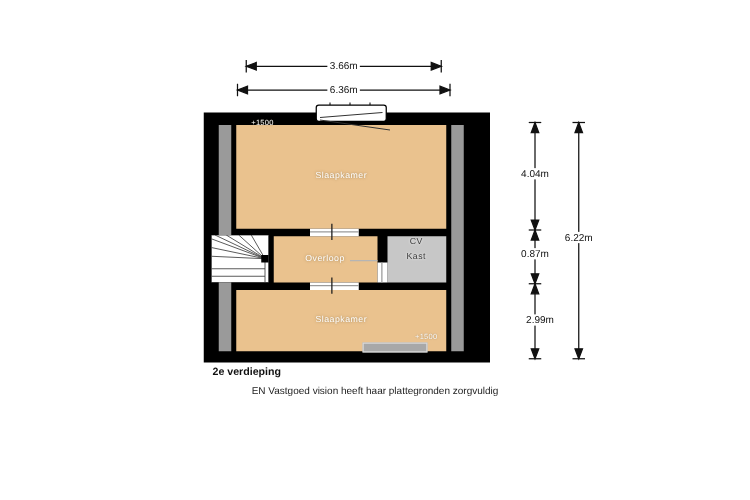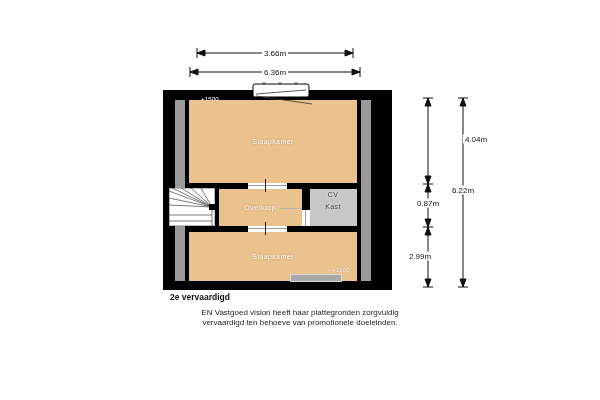--- a/index.html
+++ b/index.html
@@ -85,23 +85,23 @@
       <line x1="463" y1="98" x2="463" y2="287"></line>
       <line x1="458" y1="98" x2="468" y2="98"></line>
       <line x1="458" y1="287" x2="468" y2="287"></line>
       <polygon points="463,98 460,106 466,106"></polygon>
       <polygon points="463,287 460,279 466,279"></polygon>
     </g>
   </svg>
 
   <div class="dim-label" style="left:275px;top:53px;">3.66m</div>
   <div class="dim-label" style="left:275px;top:72px;">6.36m</div>
-  <div class="dim-label" style="left:428px;top:139px;margin-left:48px;">4.04m</div>
+  <div class="dim-label" style="left:428px;top:139px;">4.04m</div>
   <div class="dim-label" style="left:428px;top:203px;">0.87m</div>
-  <div class="dim-label" style="left:420px;top:256px;">2.99m</div>
+  <div class="dim-label" style="left:432px;top:256px;">2.99m</div>
   <div class="dim-label" style="left:463px;top:190px;">6.22m</div>
 
   <div class="plan">
     <div class="strip left"></div>
     <div class="strip right"></div>
 
     <div class="room bed-top"></div>
     <div class="room landing"></div>
     <div class="room closet"></div>
     <div class="room bed-bottom"></div>
@@ -151,20 +151,19 @@
   </svg>
 
   <div class="bottom-window"></div>
 
   <div class="room-label" style="left:273px;top:141px;">Slaapkamer</div>
   <div class="room-label" style="left:260px;top:207px;">Overloop</div>
   <div class="closet-label" style="left:333px;top:194px;">CV</div>
   <div class="closet-label" style="left:333px;top:206px;">Kast</div>
   <div class="room-label" style="left:273px;top:256px;">Slaapkamer</div>
 
-  <div class="floor-title">2e vervaardigd</div>
+  <div class="floor-title">2e verdieping</div>
 
   <div class="disclaimer">
     <div>EN Vastgoed vision heeft haar plattegronden zorgvuldig</div>
-    <div>vervaardigd ten behoeve van promotionele doeleinden.</div>
   </div>
 
 </div>
 
 </body></html>

